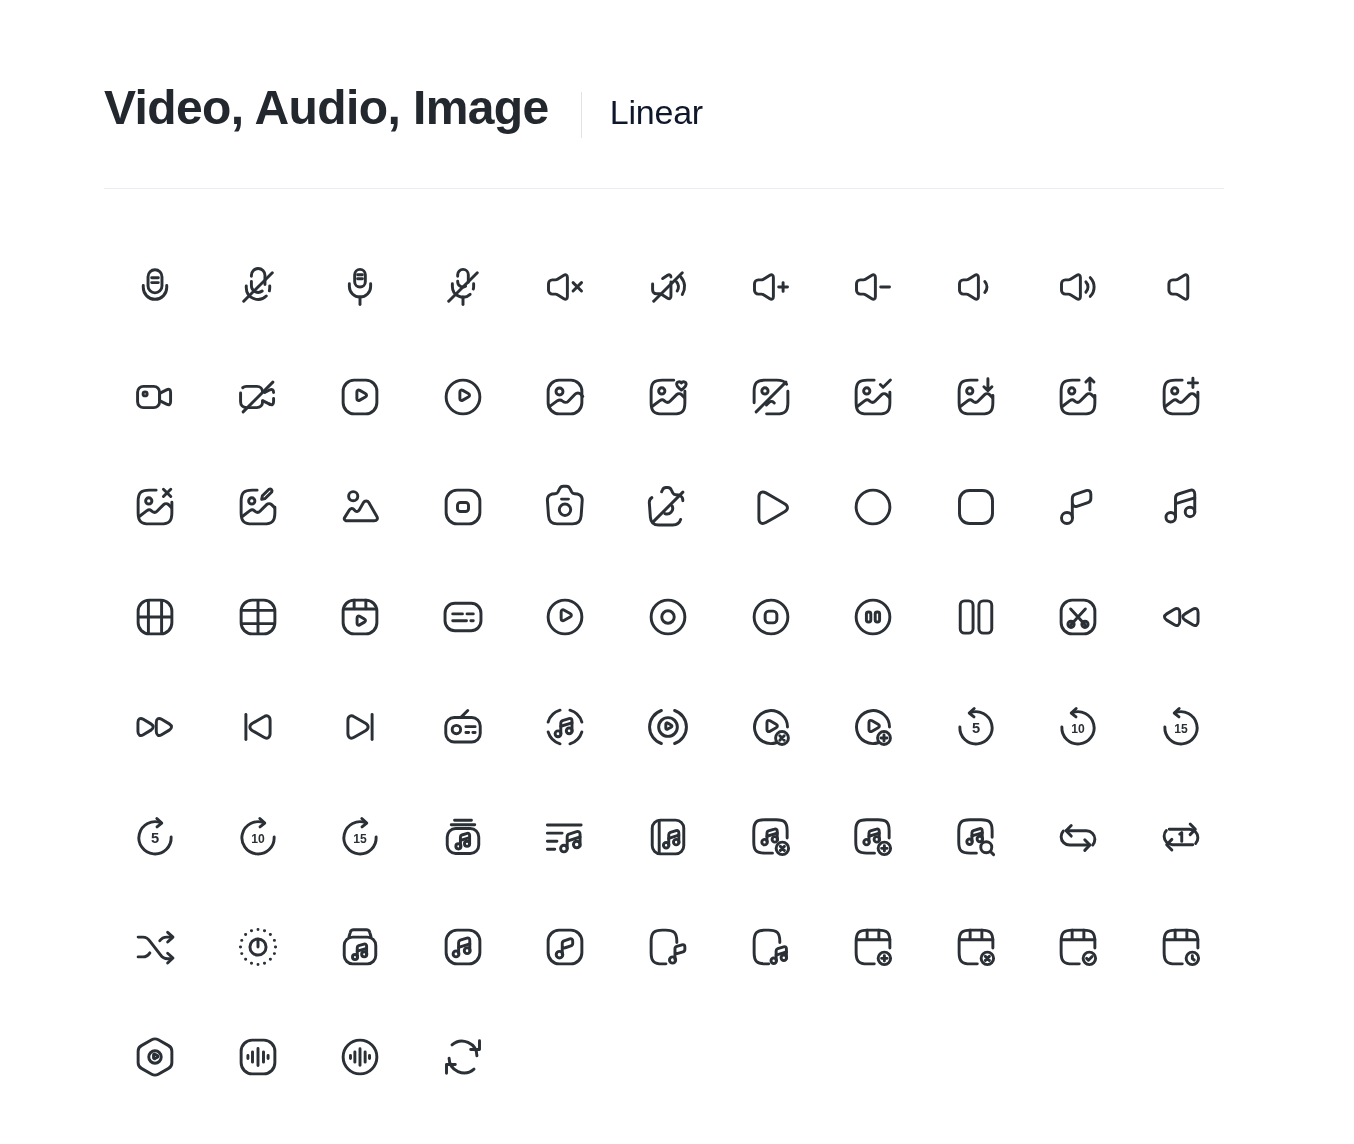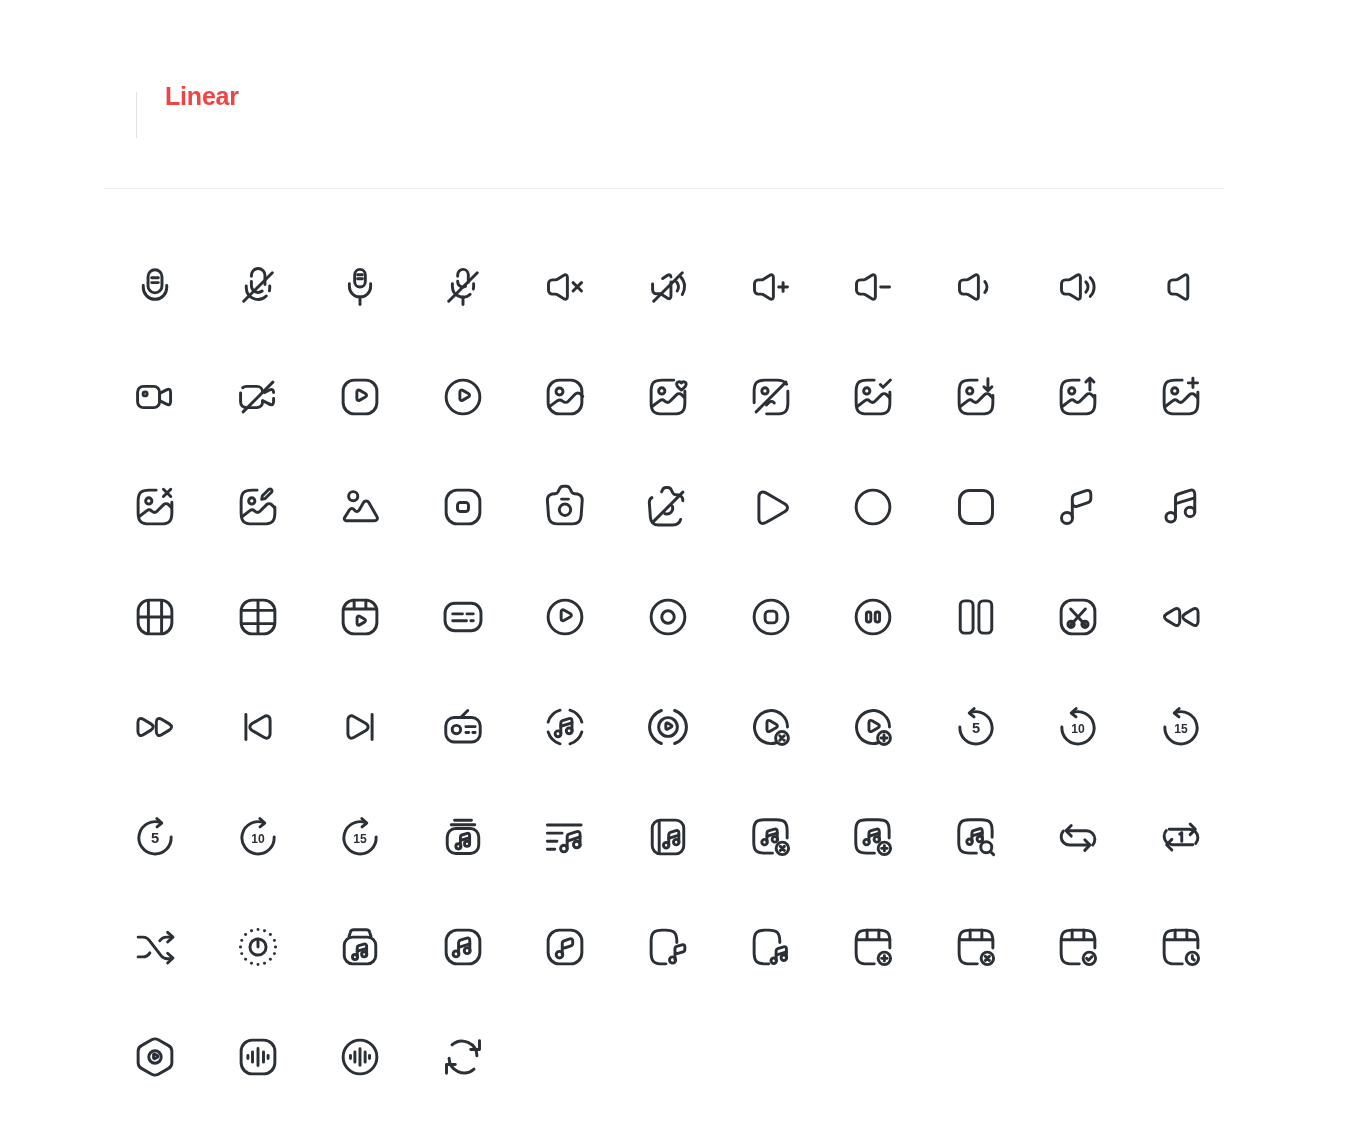--- a/index.html
+++ b/index.html
@@ -39,23 +39,23 @@
   .title-divider {
     width: 1px;
     align-self: stretch;
     background: #dfe3e8;
     margin: 2px 28px 2px 32px;
     height: 46px;
     position: relative;
     top: 6px;
   }
   .style-label {
-    font-size: 25px;
-    font-weight: bold;
-    color: #ef4444;
+    font-size: 34px;
+    font-weight: normal;
+    color: #0f172a;
     letter-spacing: -0.2px;
     line-height: 1;
   }
   .rule {
     position: absolute;
     left: 104px;
     top: 188px;
     width: 1120px;
     height: 1px;
     background: #e9edf1;
@@ -96,20 +96,21 @@
     text-anchor: middle;
   }
   .cell svg text.tiny { font-size: 6.6px; }
 </style>
 </head>
 <body>
 
 <div class="page">
 
   <div class="header">
+    <h1 class="page-title">Video, Audio, Image</h1>
     <div class="title-divider"></div>
     <div class="style-label">Linear</div>
   </div>
 
   <div class="rule"></div>
 
   <div class="grid">
 
     <div class="cell" title="Microphone">
       <svg viewBox="0 0 24 24">

